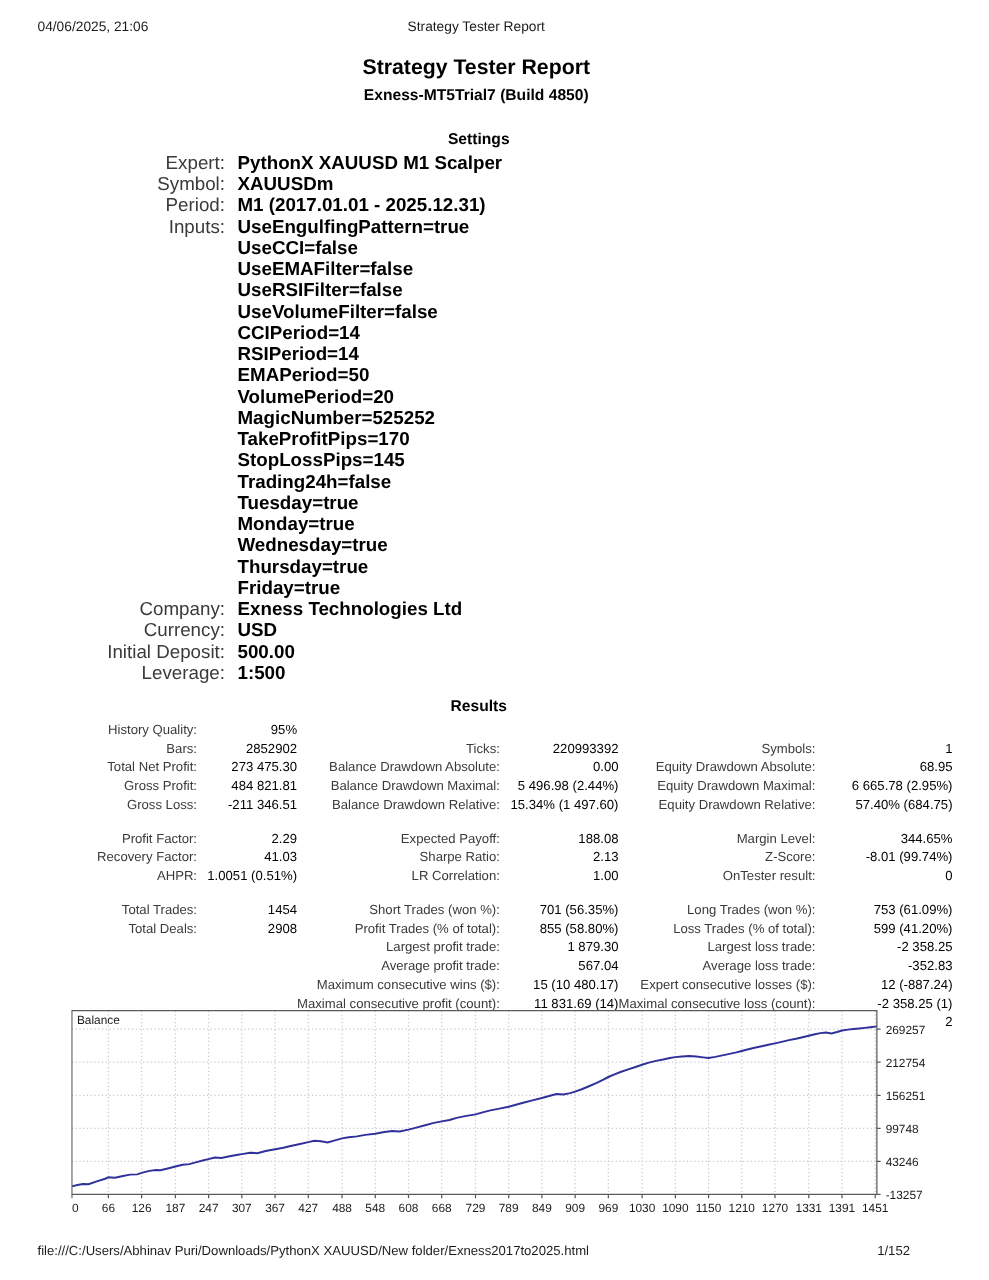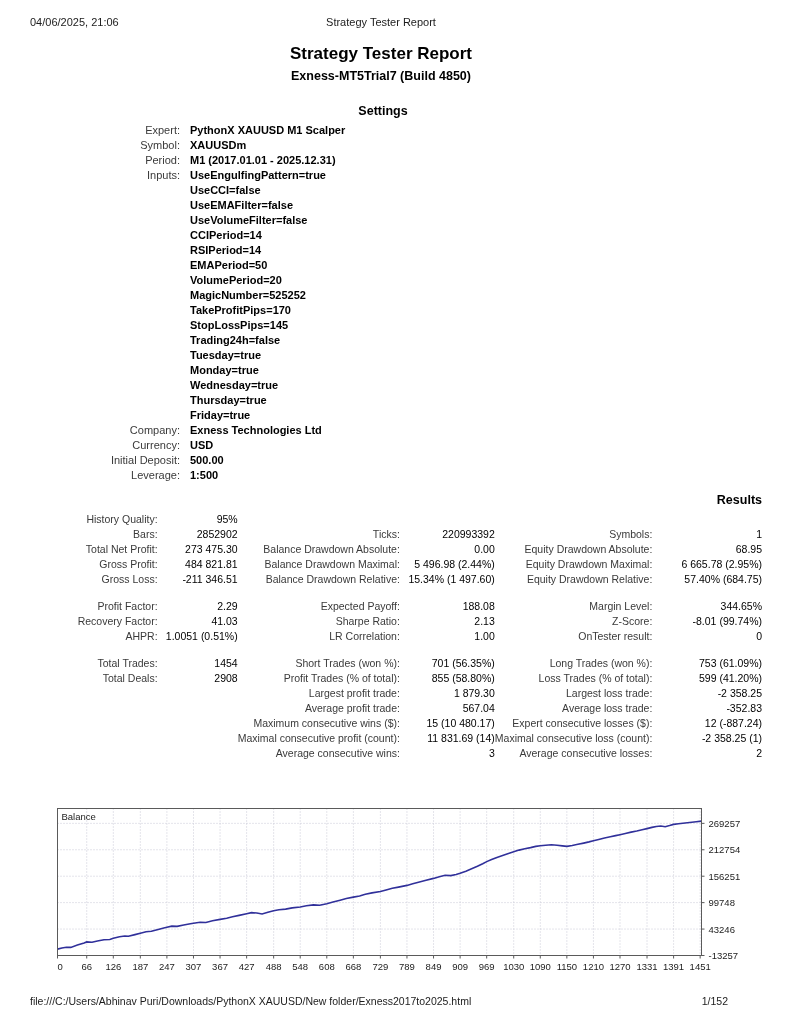--- a/index.html
+++ b/index.html
@@ -5,24 +5,24 @@
   html,body{margin:0;padding:0;background:#fff;}
   .page{position:relative;width:762px;height:1024px;background:#ffffff;overflow:hidden;
         font-family:"Liberation Sans","DejaVu Sans",sans-serif;color:#000;}
   
   .print-header{position:relative;padding-top:16px;height:14px;font-size:11px;color:#1c1c1c;}
   .print-header .dt{position:absolute;left:30px;top:16px;}
   .print-header .ttl{position:absolute;left:0;right:0;top:16px;text-align:center;}
   h1.report-title{margin:14px 0 0 0;text-align:center;font-size:17px;font-weight:bold;}
   h2.server-line{margin:5px 0 0 0;text-align:center;font-size:12.5px;font-weight:bold;}
   h3.section-heading{margin:21px 0 4px 4px;text-align:center;font-size:12.5px;font-weight:bold;}
-  h3.results-heading{margin-top:11px;text-align:right;}
+  h3.results-heading{margin-top:11px;}
   
   table.settings{border-collapse:collapse;margin-left:57px;table-layout:fixed;}
-  table.settings td{padding:0;height:15px;font-size:11px;vertical-align:middle;white-space:nowrap;}
+  table.settings td{padding:0;height:15px;font-size:15px;vertical-align:middle;white-space:nowrap;}
   table.settings td.s-label{width:123px;text-align:right;color:#3a3a3a;}
   table.settings td.s-value{padding-left:10px;font-weight:bold;color:#000;}
   
   table.results{border-collapse:collapse;margin-left:57px;table-layout:fixed;}
   table.results td{padding:0;height:15px;font-size:10.5px;vertical-align:middle;white-space:nowrap;overflow:hidden;}
   table.results td.r-label{text-align:right;color:#3a3a3a;}
   table.results td.r-value{text-align:right;font-weight:normal;color:#000;}
   table.results tr.spacer td{height:12px;}
   
   .chart-wrap{position:absolute;left:57px;top:800px;width:690px;height:180px;}
@@ -64,20 +64,24 @@
           <td class="s-label">Inputs:</td>
           <td class="s-value">UseEngulfingPattern=true</td>
         </tr>
         <tr>
           <td class="s-label"></td>
           <td class="s-value">UseCCI=false</td>
         </tr>
         <tr>
           <td class="s-label"></td>
           <td class="s-value">UseEMAFilter=false</td>
+        </tr>
+        <tr>
+          <td class="s-label"></td>
+          <td class="s-value">UseRSIFilter=false</td>
         </tr>
         <tr>
           <td class="s-label"></td>
           <td class="s-value">UseVolumeFilter=false</td>
         </tr>
         <tr>
           <td class="s-label"></td>
           <td class="s-value">CCIPeriod=14</td>
         </tr>
         <tr>

